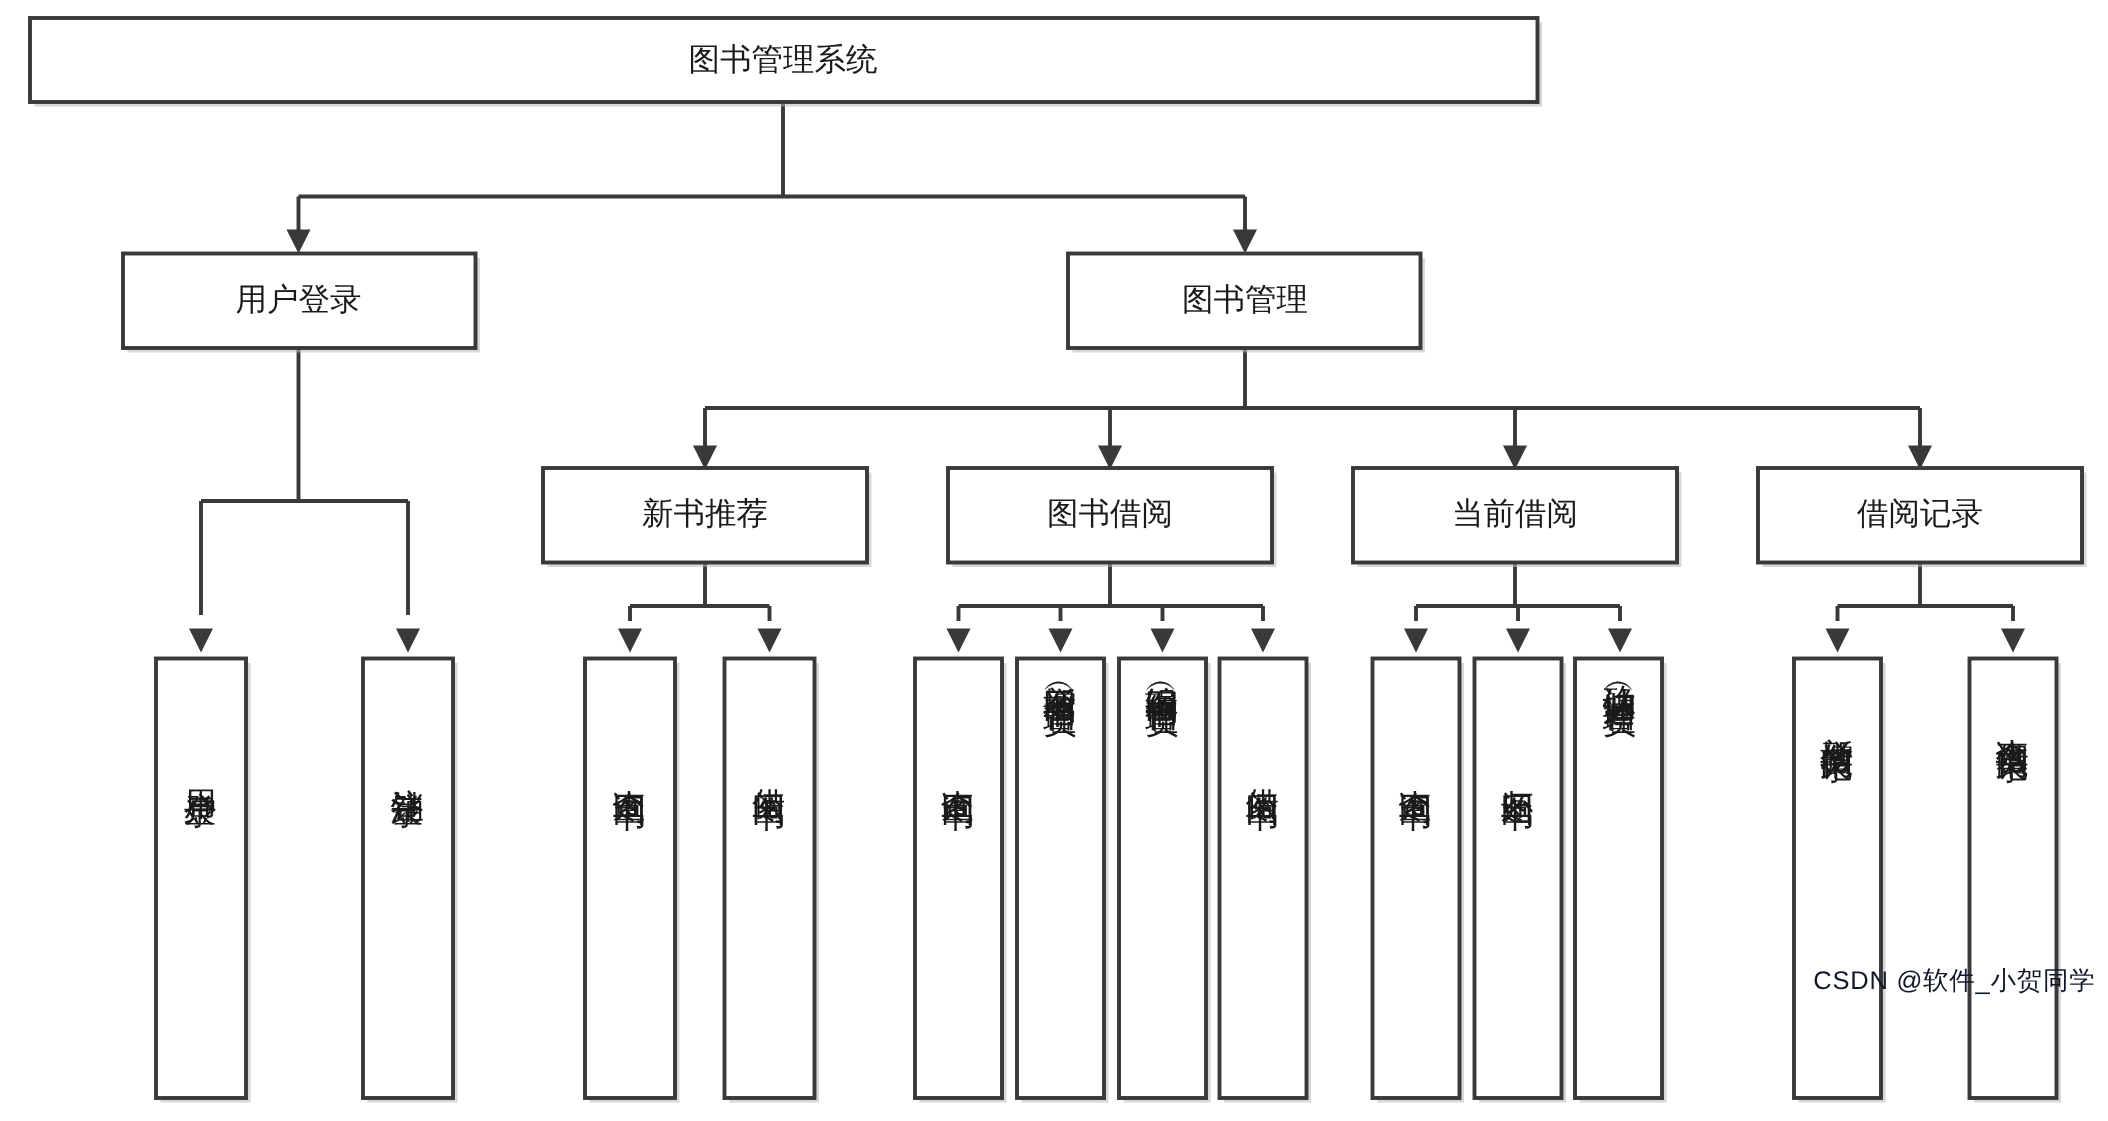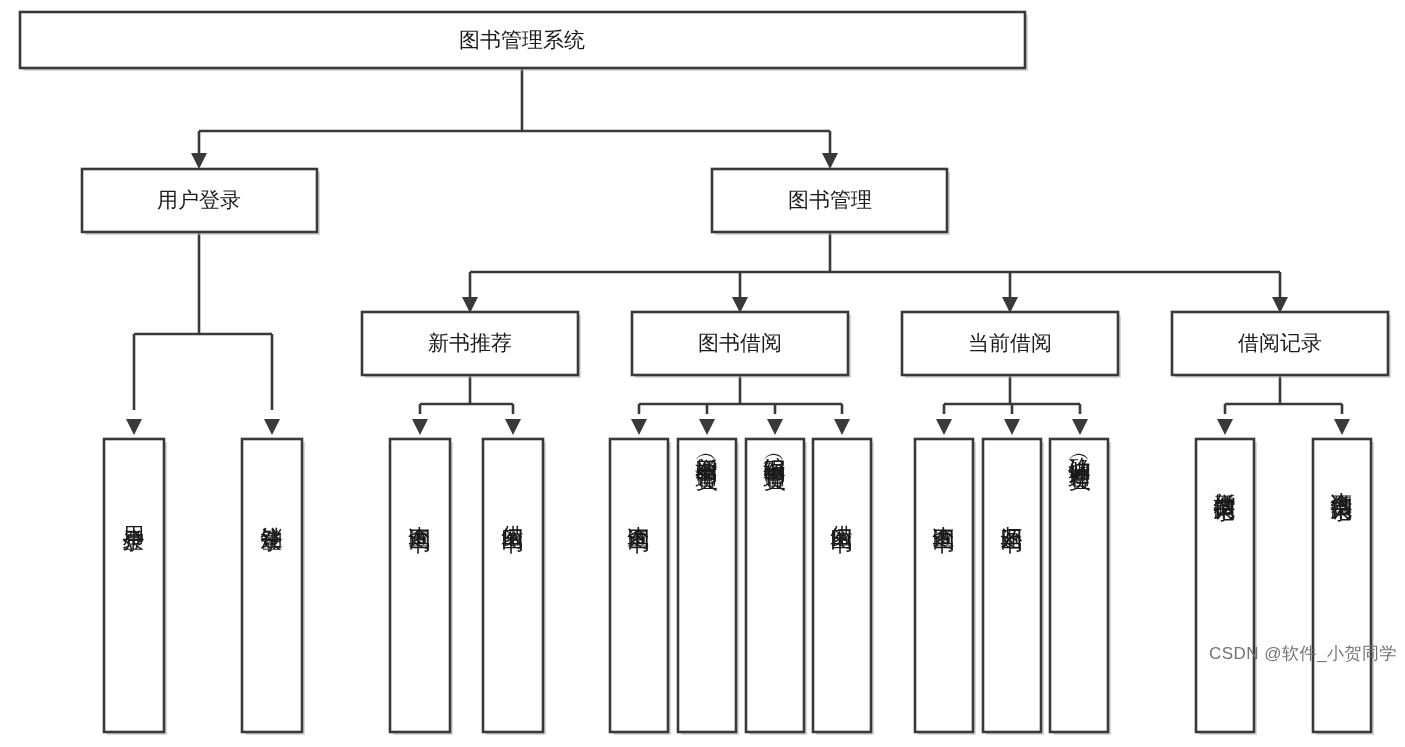--- a/index.html
+++ b/index.html
@@ -59,21 +59,21 @@
     writing-mode: vertical-rl;
     text-orientation: upright;
     letter-spacing: 2px;
   }
   .watermark-text {
     position: absolute;
     right: 8px;
     bottom: 7px;
     font-family: "Liberation Sans", "DejaVu Sans", sans-serif;
     font-size: 17px;
-    color: #737373;
+    color: #0f172a;
     white-space: nowrap;
     letter-spacing: 0.5px;
   }
 </style>
 </head>
 <body>
 
 <div id="diagram-root">
 
   <svg class="diagram" viewBox="0 0 1405 747" xmlns="http://www.w3.org/2000/svg">

